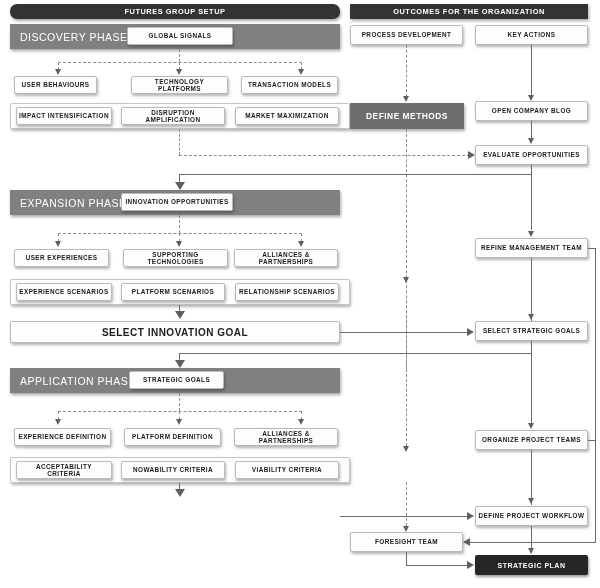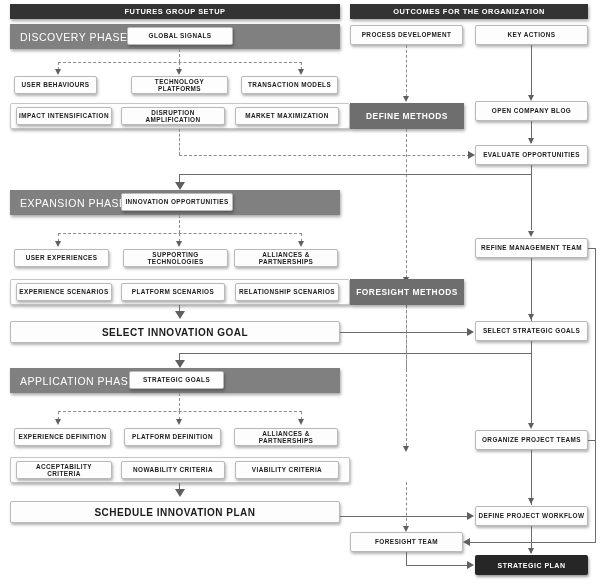--- a/index.html
+++ b/index.html
@@ -80,21 +80,21 @@
   .arrow-l{
     width:0;height:0;border-top:4.2px solid transparent;border-bottom:4.2px solid transparent;
     border-right:7px solid #5f5f5f;
   }
 </style>
 </head>
 <body>
 
 <div id="stage">
 
-  <div class="abs hdr" style="left:10px;top:4px;width:330px;height:15px;">FUTURES GROUP SETUP</div>
+  <div class="abs hdr" style="left:10px;top:4px;width:330px;height:15px;border-radius:7px;">FUTURES GROUP SETUP</div>
 
   <div class="abs hdr" style="left:350px;top:4px;width:238px;height:15px;">OUTCOMES FOR THE ORGANIZATION</div>
 
   <div class="abs phase" style="left:10px;top:24px;width:330px;height:25px;">
     <span class="phase-label">DISCOVERY PHASE</span>
   </div>
   <div class="abs box" style="left:127px;top:27px;width:106px;height:18px;">GLOBAL SIGNALS</div>
 
   <div class="abs dash-v" style="left:179px;top:49px;height:13px;"></div>
   <div class="abs dash-h" style="left:58px;top:62px;width:244px;"></div>
@@ -162,21 +162,20 @@
   <div class="abs arrow-d sm" style="left:298px;top:241px;"></div>
 
   <div class="abs box" style="left:14px;top:249px;width:95px;height:18px;">USER EXPERIENCES</div>
   <div class="abs box" style="left:123px;top:249px;width:105px;height:18px;">SUPPORTING TECHNOLOGIES</div>
   <div class="abs box" style="left:234px;top:249px;width:104px;height:18px;">ALLIANCES &amp; PARTNERSHIPS</div>
 
   <div class="abs strip" style="left:10px;top:279px;width:340px;height:26px;"></div>
   <div class="abs box" style="left:16px;top:283px;width:96px;height:18px;">EXPERIENCE SCENARIOS</div>
   <div class="abs box" style="left:121px;top:283px;width:104px;height:18px;">PLATFORM SCENARIOS</div>
   <div class="abs box" style="left:235px;top:283px;width:104px;height:18px;">RELATIONSHIP SCENARIOS</div>
-  <div class="abs method" style="left:350px;top:279px;width:114px;height:26px;">FORESIGHT METHODS</div>
 
   <div class="abs ln ln-v" style="left:179px;top:305px;height:9px;"></div>
   <div class="abs arrow-d" style="left:175px;top:311px;"></div>
 
   <div class="abs box big" style="left:10px;top:321px;width:330px;height:22px;">SELECT INNOVATION GOAL</div>
 
   <div class="abs box" style="left:475px;top:238px;width:113px;height:20px;">REFINE MANAGEMENT TEAM</div>
 
   <div class="abs ln ln-h" style="left:588px;top:248px;width:8px;"></div>
   <div class="abs ln ln-v" style="left:595px;top:248px;height:295px;"></div>
@@ -218,21 +217,20 @@
   <div class="abs box" style="left:234px;top:428px;width:104px;height:18px;">ALLIANCES &amp; PARTNERSHIPS</div>
 
   <div class="abs strip" style="left:10px;top:457px;width:340px;height:26px;"></div>
   <div class="abs box" style="left:16px;top:461px;width:96px;height:18px;">ACCEPTABILITY CRITERIA</div>
   <div class="abs box" style="left:121px;top:461px;width:104px;height:18px;">NOWABILITY CRITERIA</div>
   <div class="abs box" style="left:235px;top:461px;width:104px;height:18px;">VIABILITY CRITERIA</div>
 
   <div class="abs ln ln-v" style="left:179px;top:483px;height:9px;"></div>
   <div class="abs arrow-d" style="left:175px;top:489px;"></div>
 
-  <div class="abs box big" style="left:10px;top:501px;width:330px;height:22px;">SCHEDULE INNOVATION PLAN</div>
 
   <div class="abs box" style="left:475px;top:430px;width:113px;height:20px;">ORGANIZE PROJECT TEAMS</div>
   <div class="abs ln ln-h" style="left:588px;top:440px;width:7px;"></div>
   <div class="abs ln ln-v" style="left:531px;top:450px;height:55px;"></div>
   <div class="abs arrow-d sm" style="left:528px;top:498px;"></div>
 
   <div class="abs box" style="left:475px;top:506px;width:113px;height:20px;">DEFINE PROJECT WORKFLOW</div>
 
   <div class="abs ln ln-h" style="left:340px;top:516px;width:128px;"></div>
   <div class="abs arrow-r" style="left:467px;top:512px;"></div>

